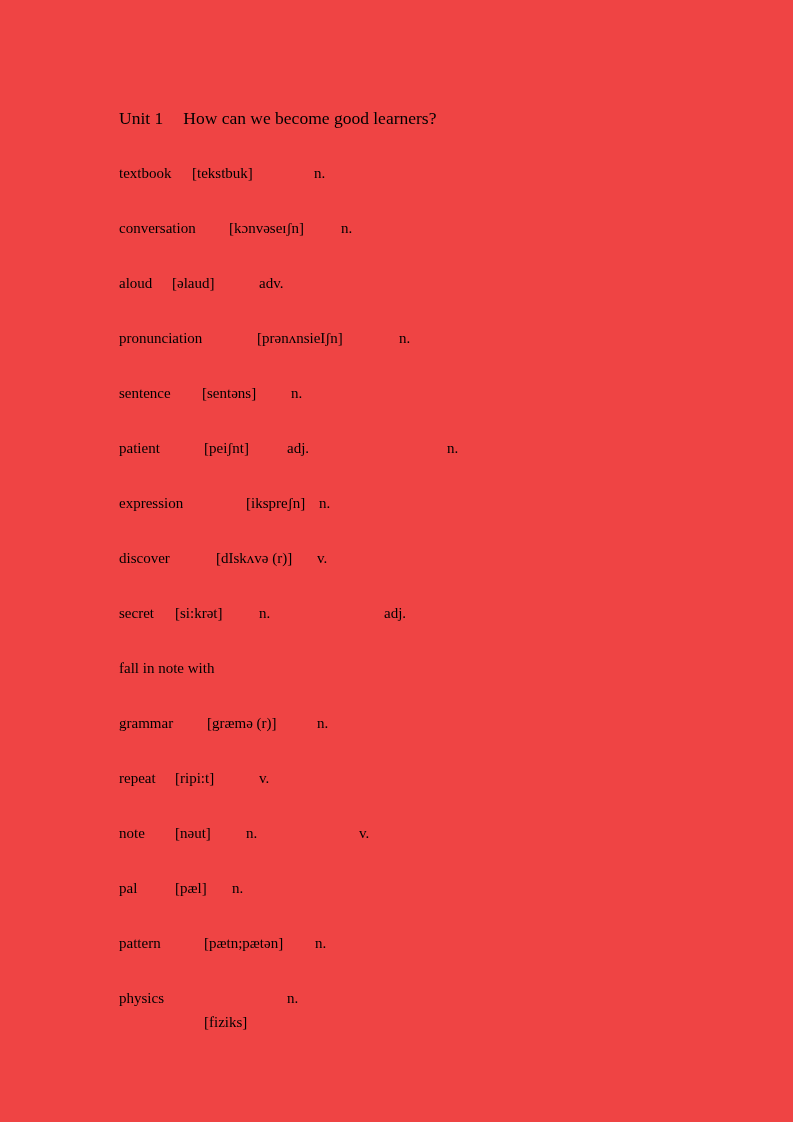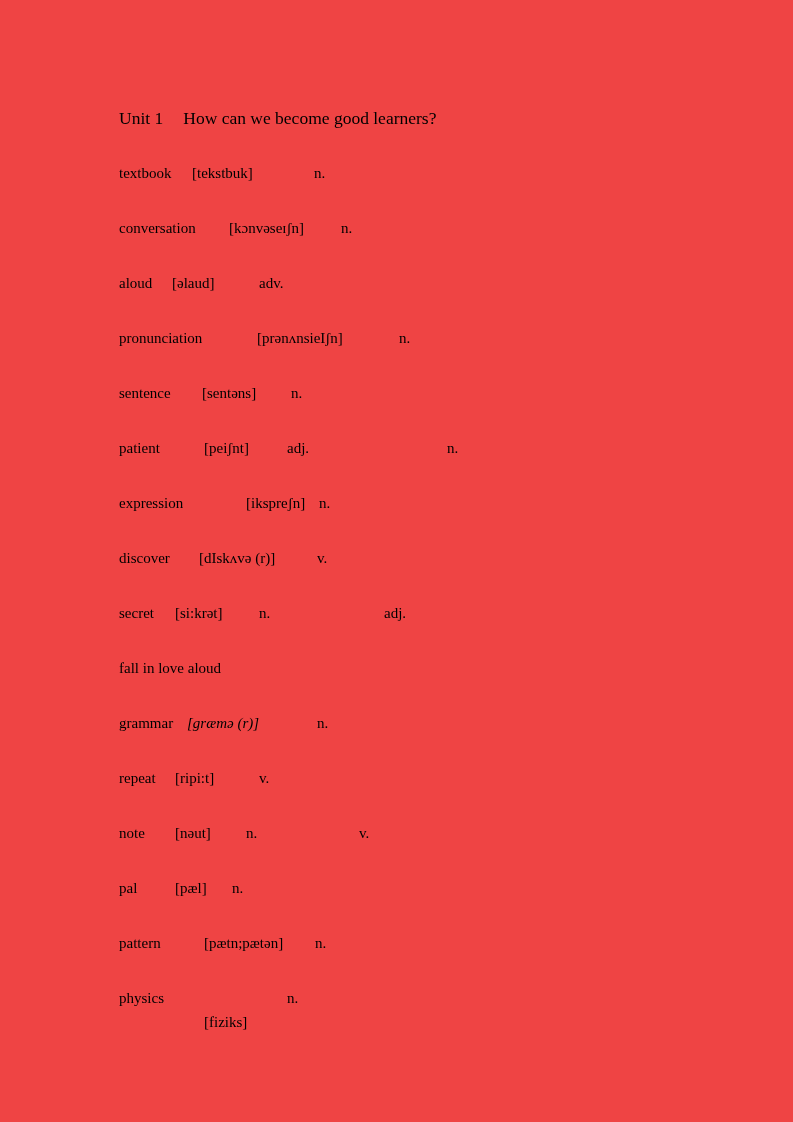--- a/index.html
+++ b/index.html
@@ -84,24 +84,24 @@
     </div>
 
     <div id="entry-list">
         <div class="line"><span class="word">textbook</span><span class="phon col-phon" style="left: 73px;">[tekstbuk]</span><span class="pos col-pos" style="left: 195px;">n.</span></div>
         <div class="line"><span class="word">conversation</span><span class="phon col-phon" style="left: 110px;">[kɔnvəseɪʃn]</span><span class="pos col-pos" style="left: 222px;">n.</span></div>
         <div class="line"><span class="word">aloud</span><span class="phon col-phon" style="left: 53px;">[əlaud]</span><span class="pos col-pos" style="left: 140px;">adv.</span></div>
         <div class="line"><span class="word">pronunciation</span><span class="phon col-phon" style="left: 138px;">[prənʌnsieIʃn]</span><span class="pos col-pos" style="left: 280px;">n.</span></div>
         <div class="line"><span class="word">sentence</span><span class="phon col-phon" style="left: 83px;">[sentəns]</span><span class="pos col-pos" style="left: 172px;">n.</span></div>
         <div class="line"><span class="word">patient</span><span class="phon col-phon" style="left: 85px;">[peiʃnt]</span><span class="pos col-pos" style="left: 168px;">adj.</span><span class="pos pos-far" style="left: 328px;">n.</span></div>
         <div class="line"><span class="word">expression</span><span class="phon col-phon" style="left: 127px;">[ikspreʃn]</span><span class="pos col-pos" style="left: 200px;">n.</span></div>
-        <div class="line"><span class="word">discover</span><span class="phon col-phon" style="left: 80px;">[dIskʌvə (r)]</span><span class="pos col-pos" style="left: 198px;">v.</span></div>
+        <div class="line"><span class="word">discover</span><span class="phon col-phon" style="left: 97px;">[dIskʌvə (r)]</span><span class="pos col-pos" style="left: 198px;">v.</span></div>
         <div class="line"><span class="word">secret</span><span class="phon col-phon" style="left: 56px;">[si:krət]</span><span class="pos col-pos" style="left: 140px;">n.</span><span class="pos pos-far" style="left: 265px;">adj.</span></div>
-        <div class="line"><span class="word">fall in love aloud</span></div>
-        <div class="line"><span class="word">grammar</span><span class="phon col-phon" style="left: 68px; font-style: italic;">[græmə (r)]</span><span class="pos col-pos" style="left: 198px;">n.</span></div>
+        <div class="line"><span class="word">fall in note with</span></div>
+        <div class="line"><span class="word">grammar</span><span class="phon col-phon" style="left: 88px;">[græmə (r)]</span><span class="pos col-pos" style="left: 198px;">n.</span></div>
         <div class="line"><span class="word">repeat</span><span class="phon col-phon" style="left: 56px;">[ripi:t]</span><span class="pos col-pos" style="left: 140px;">v.</span></div>
         <div class="line"><span class="word">note</span><span class="phon col-phon" style="left: 56px;">[nəut]</span><span class="pos col-pos" style="left: 127px;">n.</span><span class="pos pos-far" style="left: 240px;">v.</span></div>
         <div class="line"><span class="word">pal</span><span class="phon col-phon" style="left: 56px;">[pæl]</span><span class="pos col-pos" style="left: 113px;">n.</span></div>
         <div class="line"><span class="word">pattern</span><span class="phon col-phon" style="left: 85px;">[pætn;pætən]</span><span class="pos col-pos" style="left: 196px;">n.</span></div>
         <div class="line"><span class="word">physics</span><span class="phon col-phon" style="left: 85px; margin-top: 24px;">[fiziks]</span><span class="pos col-pos" style="left: 168px;">n.</span></div>
       </div>
 
   </div>
 </div>
 

